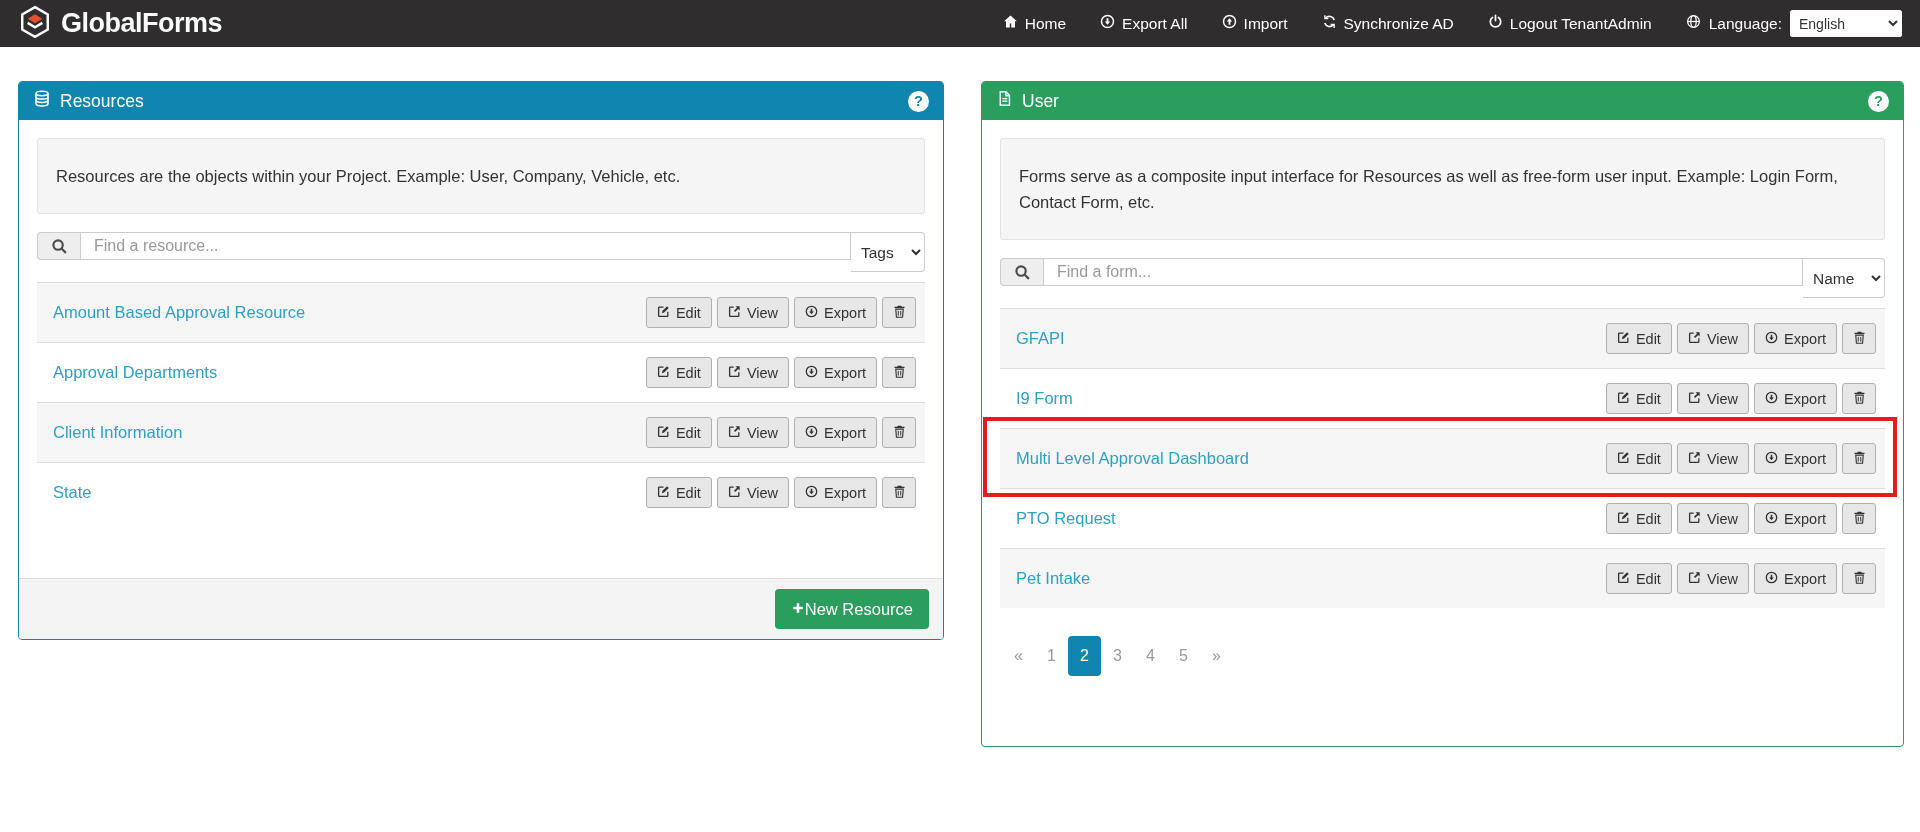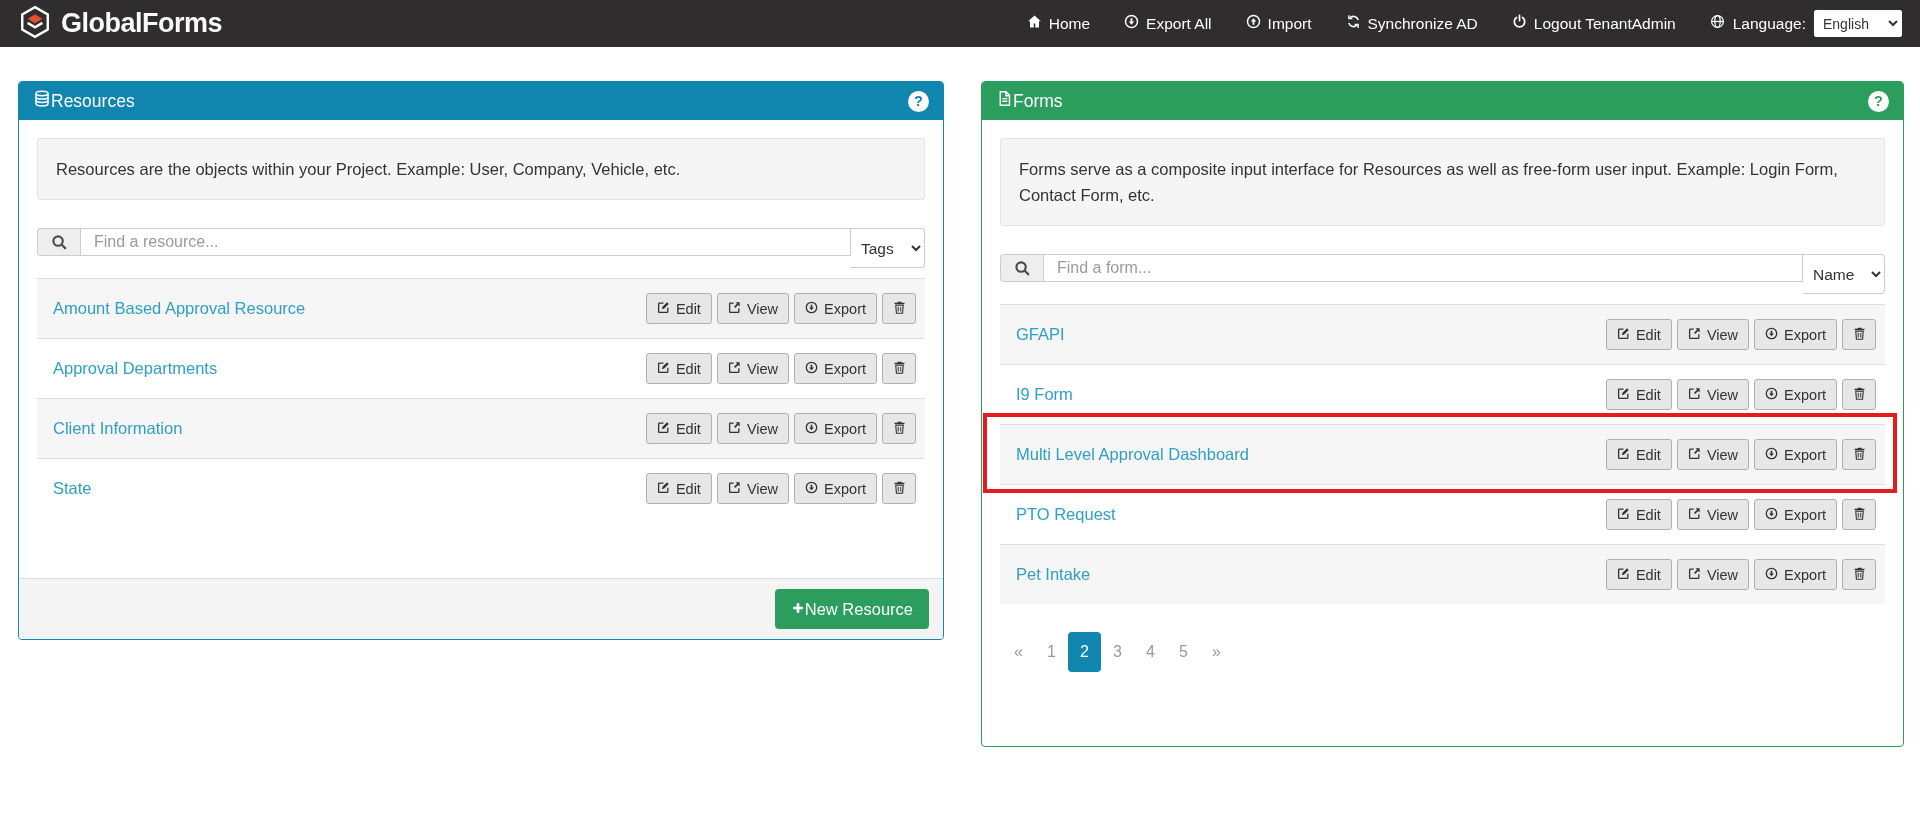--- a/index.html
+++ b/index.html
@@ -9,46 +9,46 @@
   
   .ic { display:inline-block; vertical-align:-2px; }
 
   
   .navbar { height:47px; background:#2f2d2e; display:flex; align-items:center; padding:0 18px; }
   .brand { display:flex; align-items:center; gap:9px; color:#fff; cursor:pointer; }
   .brand-text { font-size:27px; font-weight:700; letter-spacing:-0.5px; color:#fafafa; }
   .nav-items { margin-left:auto; display:flex; align-items:center; gap:34px; }
   .nav-item { display:flex; align-items:center; gap:7px; color:#fff; font-size:15.5px; cursor:pointer; }
   .lang-group { display:flex; align-items:center; gap:8px; color:#fff; font-size:15.5px; }
-  .lang-select { width:88px; height:27px; font-size:14px; border:1px solid #fff; border-radius:2px;
+  .lang-select { width:112px; height:27px; font-size:14px; border:1px solid #fff; border-radius:2px;
     background:#fff; color:#333; padding:0 4px; font-family:inherit; }
 
   
   .content { display:flex; align-items:flex-start; gap:37px; padding:34px 16px 0 18px; }
 
   
   .panel { border:1px solid; border-radius:4px; background:#fff; }
   .panel-blue  { border-color:#1085ad; width:926px; }
   .panel-green { border-color:#2b9e5e; flex:1; }
-  .panel-heading { height:38px; display:flex; align-items:center; padding:0 14px;
+  .panel-heading { height:38px; display:flex; align-items:center; gap:9px; padding:0 14px;
     color:#fff; font-size:17.5px; border-radius:3px 3px 0 0; }
   .panel-blue  .panel-heading { background:#1085ad; }
   .panel-green .panel-heading { background:#2b9e5e; }
   .help-badge { margin-left:auto; width:21px; height:21px; border-radius:50%; background:#fff;
     display:flex; align-items:center; justify-content:center; font-weight:700; font-size:14.5px; cursor:pointer; }
   .panel-blue  .help-badge { color:#1085ad; }
   .panel-green .help-badge { color:#2b9e5e; }
   .panel-body { padding:18px; }
   .panel-blue  .panel-body { min-height:458px; }
   .panel-green .panel-body { min-height:626px; }
   .panel-footer { background:#f4f4f4; border-top:1px solid #ddd; padding:10px 14px;
     display:flex; justify-content:flex-end; border-radius:0 0 3px 3px; }
 
   .well { background:#f5f5f5; border:1px solid #e3e3e3; border-radius:3px;
-    padding:17px 18px; font-size:16.5px; line-height:26px; color:#333; margin-bottom:28px; }
+    padding:24px 18px; font-size:16.5px; line-height:26px; color:#333; margin-bottom:18px; }
 
   
   .search-group { display:flex; height:28px; margin-bottom:22px; }
   .search-addon { width:43px; background:#eee; border:1px solid #ccc; border-right:0;
     border-radius:4px 0 0 4px; display:flex; align-items:center; justify-content:center; color:#4a4a4a; }
   .search-input { flex:1; border:1px solid #ccc; padding:0 13px; font-size:16px;
     font-family:inherit; color:#333; outline:none; }
   .search-input::placeholder { color:#9a9a9a; }
   .filter-select { height:40px; border:1px solid #ccc; border-left:0; border-radius:0 4px 4px 0;
     background:#fff; font-size:15.5px; font-family:inherit; color:#333; padding:0 6px; }
@@ -320,21 +320,21 @@
     </div>
   </div>
 
   <div class="panel panel-green">
     <div class="panel-heading">
       <span class="ic"><svg width="17" height="17" viewBox="0 0 24 24" fill="none" stroke="currentColor" stroke-width="2">
             <path d="M6 2.5h8l5 5v14H6z"></path>
             <path d="M14 2.5V8h5"></path>
             <path d="M9 12.2h7M9 15.8h7"></path>
           </svg></span>
-      <span>Forms</span>
+      <span>User</span>
       <span class="help-badge">?</span>
     </div>
     <div class="panel-body">
       <div class="well">Forms serve as a composite input interface for Resources as well as free-form user input. Example: Login Form, Contact Form, etc.</div>
       <div class="search-group">
         <span class="search-addon">
             <svg width="17" height="17" viewBox="0 0 24 24" fill="none" stroke="currentColor" stroke-width="3">
               <circle cx="10" cy="10" r="6.6"></circle>
               <path d="M15.2 15.2 21 21"></path>
             </svg>

